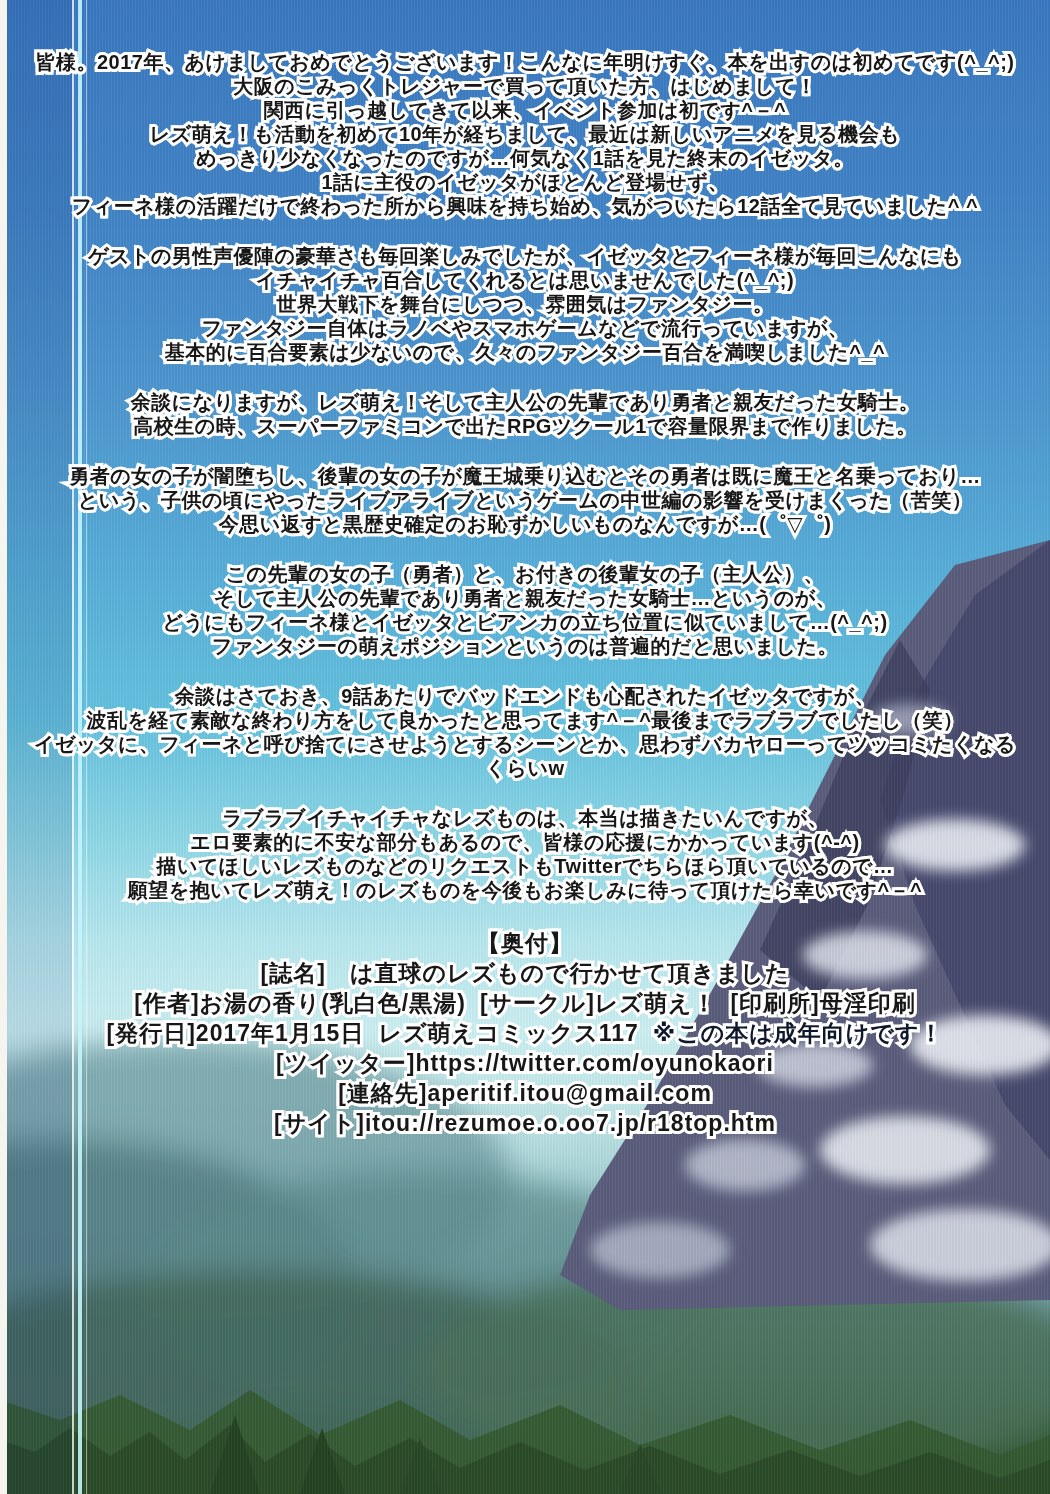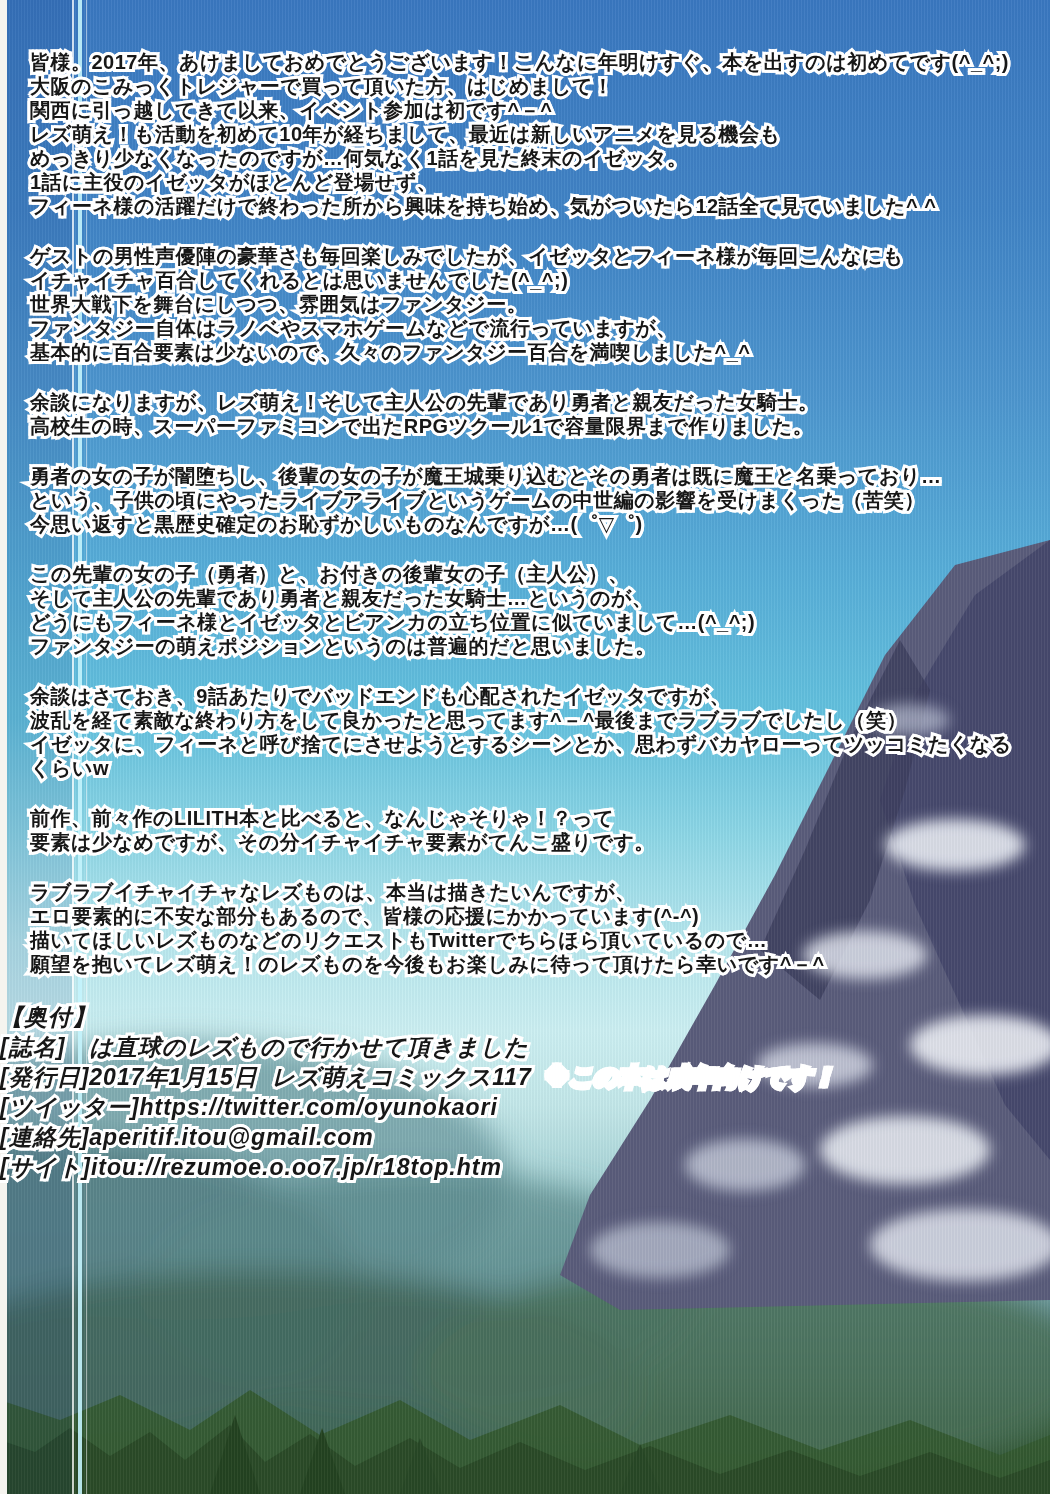--- a/index.html
+++ b/index.html
@@ -36,20 +36,21 @@
     background:rgba(255,255,255,.75);}
   .scanline-b{position:absolute;left:78px;top:0;width:4px;height:100%;
     background:rgba(195,243,252,.9);}
   .scanline-c{position:absolute;left:86px;top:0;width:1px;height:100%;
     background:rgba(255,255,255,.5);}
   .bg-svg{position:absolute;inset:0;width:100%;height:100%;}
   
   .text-layer{
     position:absolute;inset:0;
     padding-top:50px;
+    text-align:center;
     color:#171717;
   }
   .para{
     font-size:20px;
     font-weight:bold;
     line-height:24px;
     margin:0 30px 26px 30px;
     white-space:pre-line;
     letter-spacing:.5px;
     -webkit-text-stroke:6px #fff;
@@ -63,24 +64,23 @@
     font-weight:bold;
     line-height:30px;
     letter-spacing:1px;
   }
   .colophon .c-line{
     -webkit-text-stroke:6px #fff;
     paint-order:stroke fill;
     text-shadow:
       -2px -2px 0 #fff, 2px -2px 0 #fff, -2px 2px 0 #fff, 2px 2px 0 #fff,
       0 -3px 0 #fff, 0 3px 0 #fff, -3px 0 0 #fff, 3px 0 0 #fff;
-    font-style: italic;
   }
   .c-sep{display:inline-block;width:14px;}
-  .adult{color:#ffffff;}
+  .adult{color:#0f172a;}
 </style>
 </head>
 <body>
 
 <div id="page">
 
   <div class="bg-sky"></div>
 
   <svg class="bg-svg" viewBox="0 0 1050 1494" preserveAspectRatio="none">
     <defs>
@@ -152,30 +152,29 @@
     <div class="para">勇者の女の子が闇堕ちし、後輩の女の子が魔王城乗り込むとその勇者は既に魔王と名乗っており…
 という、子供の頃にやったライブアライブというゲームの中世編の影響を受けまくった（苦笑）
 今思い返すと黒歴史確定のお恥ずかしいものなんですが…(゜▽゜)</div>
     <div class="para">この先輩の女の子（勇者）と、お付きの後輩女の子（主人公）、
 そして主人公の先輩であり勇者と親友だった女騎士…というのが、
 どうにもフィーネ様とイゼッタとビアンカの立ち位置に似ていまして…(^_^;)
 ファンタジーの萌えポジションというのは普遍的だと思いました。</div>
     <div class="para">余談はさておき、9話あたりでバッドエンドも心配されたイゼッタですが、
 波乱を経て素敵な終わり方をして良かったと思ってます^－^最後までラブラブでしたし（笑）
 イゼッタに、フィーネと呼び捨てにさせようとするシーンとか、思わずバカヤローってツッコミたくなるくらいw</div>
-    <div class="para">前作、前々作のLILITH本と比べると、なんじゃそりゃ！？って
-要素は少なめですが、その分イチャイチャ要素がてんこ盛りです。</div>
     <div class="para">ラブラブイチャイチャなレズものは、本当は描きたいんですが、
 エロ要素的に不安な部分もあるので、皆様の応援にかかっています(^-^)
 描いてほしいレズものなどのリクエストもTwitterでちらほら頂いているので…
 願望を抱いてレズ萌え！のレズものを今後もお楽しみに待って頂けたら幸いです^－^</div>
 
     <div class="colophon">
       <div class="c-line">【奥付】</div>
       <div class="c-line">[誌名]　は直球のレズもので行かせて頂きました</div>
+      <div class="c-line"><span>[作者]お湯の香り(乳白色/黒湯)</span><span class="c-sep"></span><span>[サークル]レズ萌え！</span><span class="c-sep"></span><span>[印刷所]母淫印刷</span></div>
       <div class="c-line"><span>[発行日]2017年1月15日</span><span class="c-sep"></span><span>レズ萌えコミックス117</span><span class="c-sep"></span><span class="adult">※この本は成年向けです！</span></div>
       <div class="c-line">[ツイッター]https://twitter.com/oyunokaori</div>
       <div class="c-line">[連絡先]aperitif.itou@gmail.com</div>
       <div class="c-line">[サイト]itou://rezumoe.o.oo7.jp/r18top.htm</div>
     </div>
   </div>
 
 </div>
 
 </body></html>

